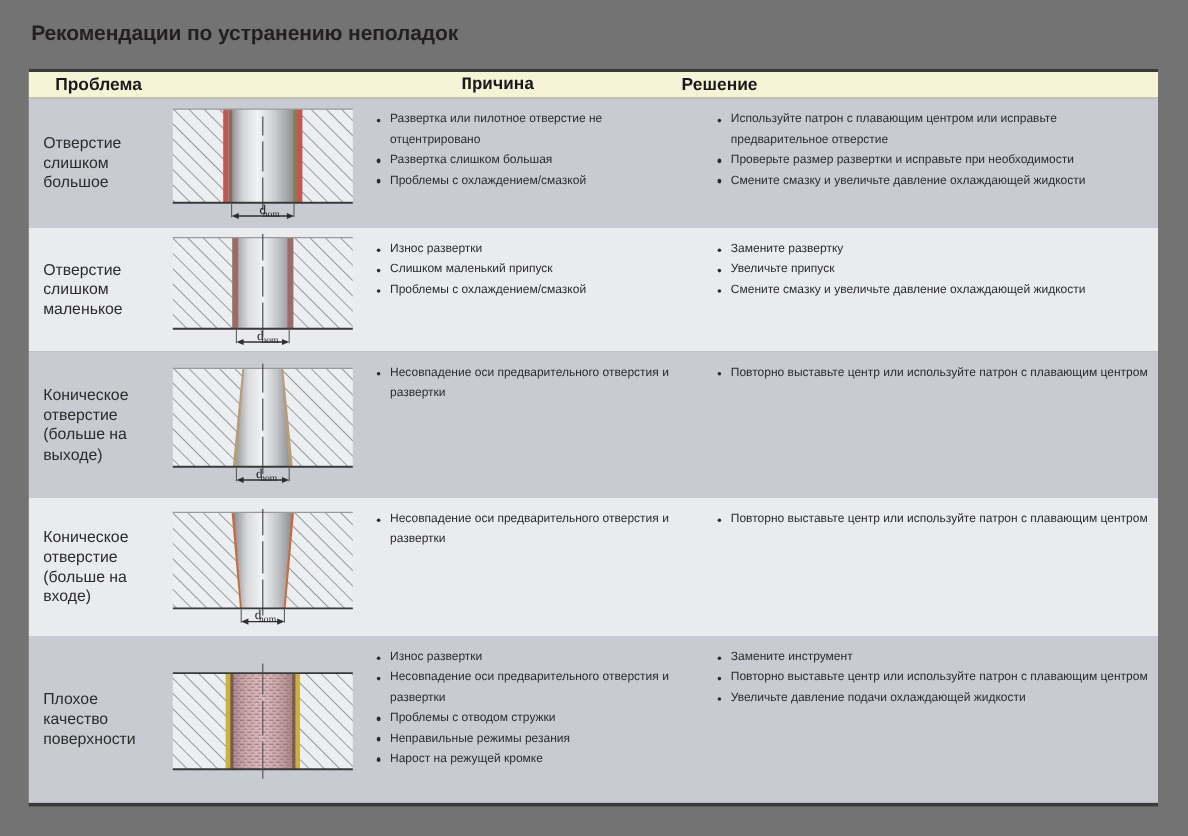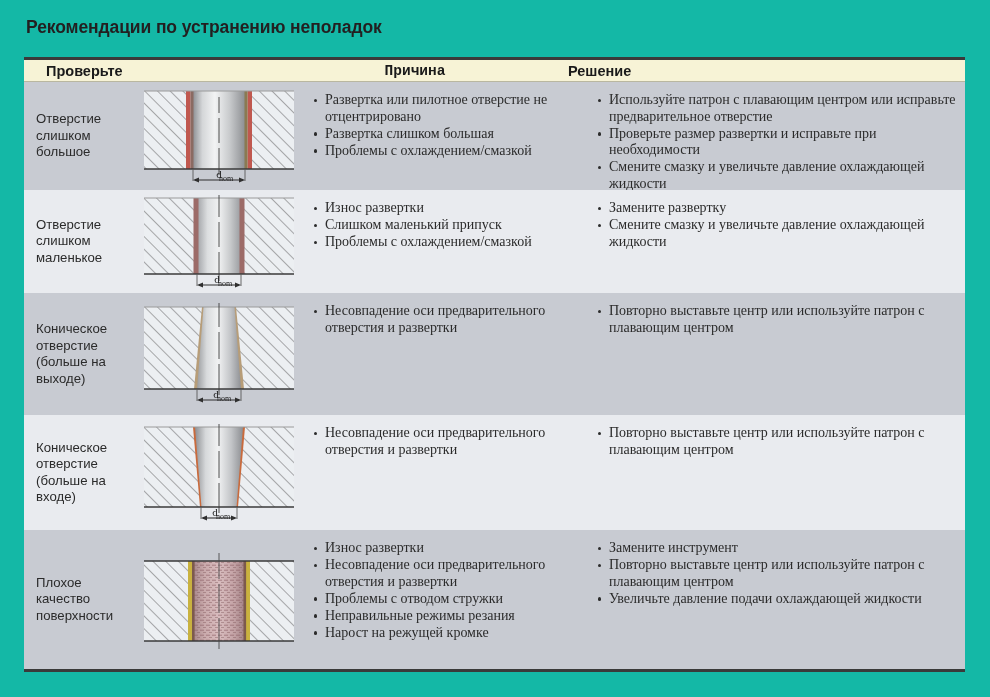--- a/index.html
+++ b/index.html
@@ -6,21 +6,21 @@
   html, body {
     margin: 0; padding: 0;
     width: 990px; height: 697px;
     background: #ffffff;
     font-family: "Liberation Sans", sans-serif;
     -webkit-font-smoothing: antialiased;
   }
   #page {
     position: relative;
     width: 990px; height: 697px;
-    background: #14b8a6;
+    background: #737373;
     overflow: hidden;
   }
   .page-title {
     position: absolute;
     left: 26px; top: 17px;
     font-size: 17.5px;
     font-weight: bold;
     color: #231f20;
     letter-spacing: -0.1px;
   }
@@ -83,25 +83,24 @@
     flex: 1;
     padding: 10px 8px 8px 14px;
   }
   ul.bullets {
     margin: 0; padding: 0;
     list-style: none;
   }
   ul.bullets li {
     position: relative;
     padding-left: 13px;
-    font-size: 14px;
+    font-size: 10px;
     line-height: 16.6px;
     color: #2b2b2b;
     margin-bottom: 0.5px;
-    font-family: Liberation Serif, serif;
   }
   ul.bullets li:before {
     content: "";
     position: absolute;
     left: 2px; top: 6.5px;
     width: 3.4px; height: 3.4px;
     border-radius: 50%;
     background: #2b2b2b;
   }
   .fig { display: block; }
@@ -109,21 +108,21 @@
 </head>
 <body>
 
 <div id="page">
 
   <div class="page-title">Рекомендации по устранению неполадок</div>
 
   <div class="table-wrap">
 
     <div class="thead">
-      <div class="th th-problem">Проверьте</div>
+      <div class="th th-problem">Проблема</div>
       <div class="th th-cause">Причина</div>
       <div class="th th-solution">Решение</div>
     </div>
 
     <div class="tbody">
 
       <div class="row dark" style="height:108px">
         <div class="cell-problem">
           <div class="prob-text">Отверстие слишком большое</div>
         </div>
@@ -223,20 +222,21 @@
         <div class="cell-cause">
           <ul class="bullets">
             <li>Износ развертки</li>
             <li>Слишком маленький припуск</li>
             <li>Проблемы с охлаждением/смазкой</li>
           </ul>
         </div>
         <div class="cell-solution">
           <ul class="bullets">
             <li>Замените развертку</li>
+            <li>Увеличьте припуск</li>
             <li>Смените смазку и увеличьте давление охлаждающей жидкости</li>
           </ul>
         </div>
       </div>
 
       <div class="row dark" style="height:122px">
         <div class="cell-problem">
           <div class="prob-text">Коническое отверстие (больше на выходе)</div>
         </div>
         <div class="cell-figure">

